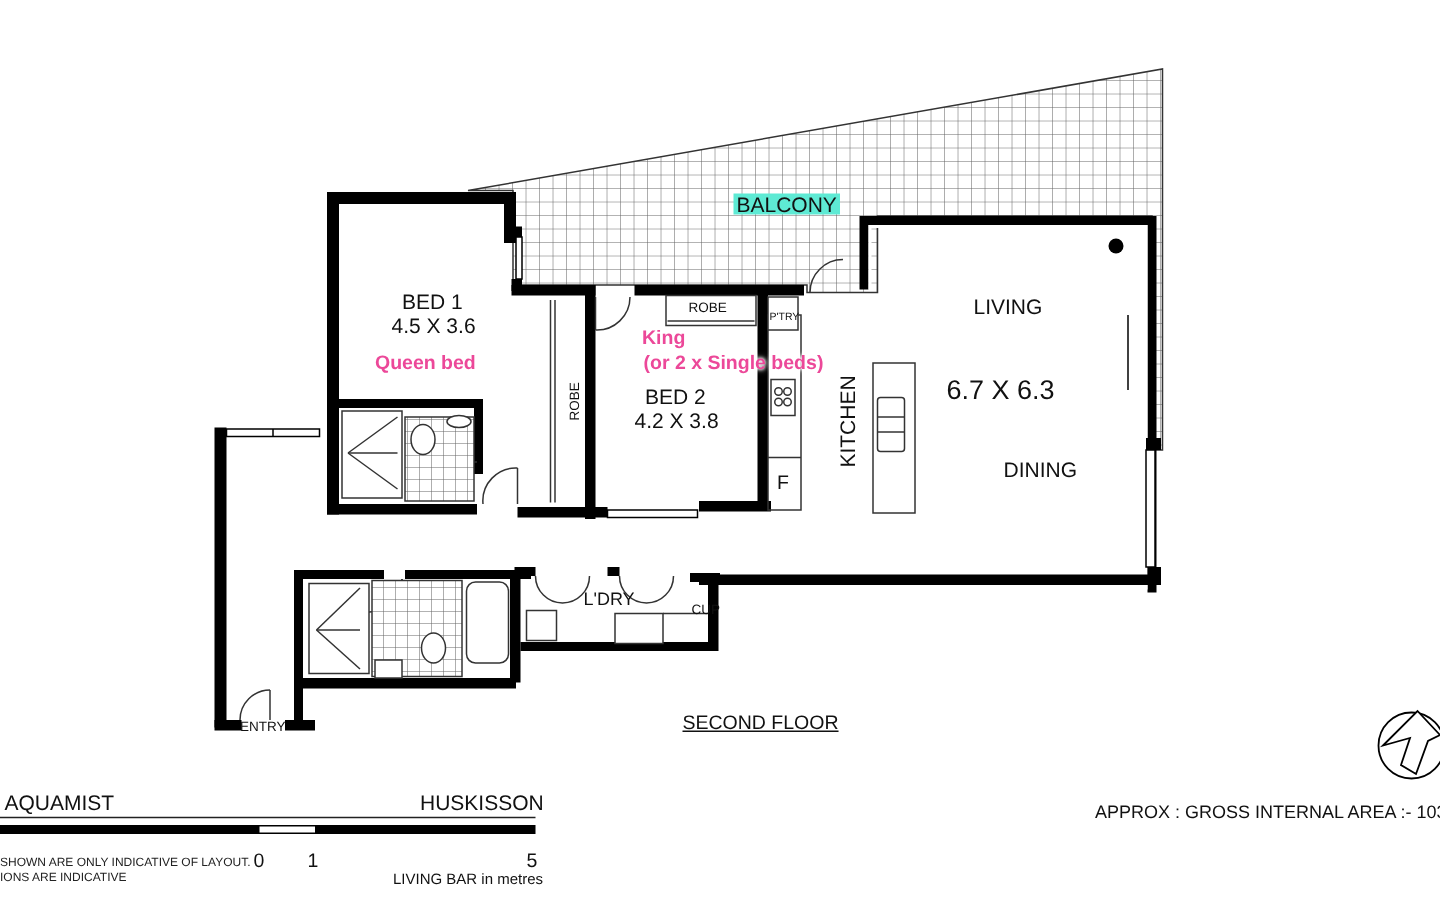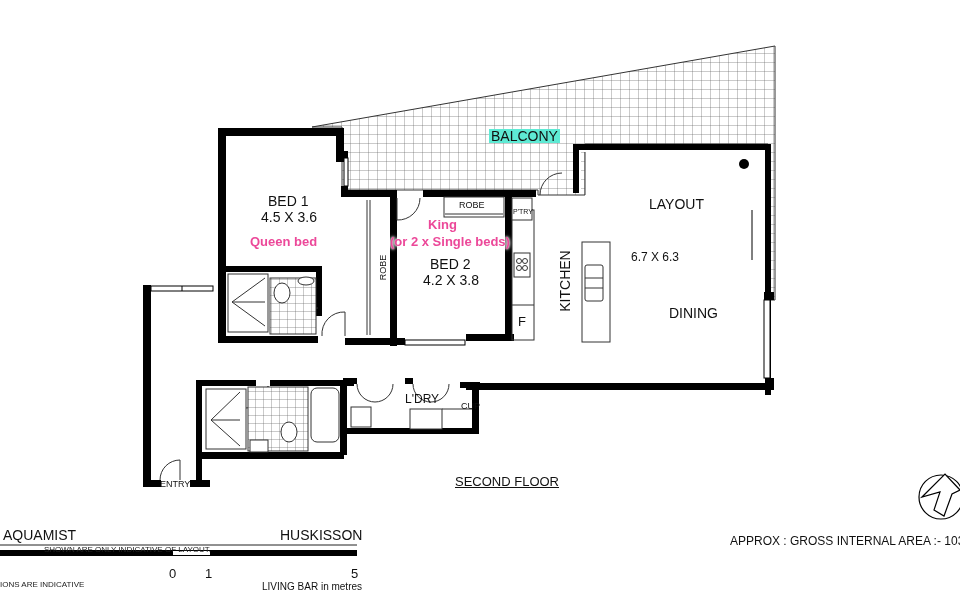--- a/index.html
+++ b/index.html
@@ -159,41 +159,41 @@
 
 <div class="lbl" style="left:489px;top:129px;font-size:14px;background:#5eead4;padding:0 2px;">BALCONY</div>
 
 <div class="lbl" style="left:268px;top:194px;font-size:14px;">BED 1</div>
 <div class="lbl" style="left:261px;top:210px;font-size:14px;">4.5 X 3.6</div>
 <div class="lbl blue" style="left:250px;top:235px;font-size:13px;">Queen bed</div>
 <div class="lbl vert" style="left:371px;top:263px;font-size:9px;">ROBE</div>
 
 <div class="lbl" style="left:459px;top:201px;font-size:9px;">ROBE</div>
 <div class="lbl blue" style="left:428px;top:218px;font-size:13px;">King</div>
-<div class="lbl blue" style="left:390px;top:235px;font-size:13px;">(or 2 x Single beds)</div>
+<div class="lbl blue" style="left:390px;top:235px;font-size:13px;padding-left:39px;">(or 2 x Single beds)</div>
 <div class="lbl" style="left:430px;top:257px;font-size:14px;">BED 2</div>
 <div class="lbl" style="left:423px;top:273px;font-size:14px;">4.2 X 3.8</div>
 
 <div class="lbl" style="left:513px;top:208px;font-size:7px;">P'TRY</div>
 <div class="lbl" style="left:518px;top:315px;font-size:13px;">F</div>
 <div class="lbl vert" style="left:534px;top:274px;font-size:14px;">KITCHEN</div>
 
-<div class="lbl" style="left:649px;top:197px;font-size:14px;">LAYOUT</div>
-<div class="lbl" style="left:631px;top:251px;font-size:12px;">6.7 X 6.3</div>
+<div class="lbl" style="left:649px;top:197px;font-size:14px;">LIVING</div>
+<div class="lbl" style="left:631px;top:251px;font-size:18px;">6.7 X 6.3</div>
 <div class="lbl" style="left:669px;top:306px;font-size:14px;">DINING</div>
 
-<div class="lbl" style="left:389px;top:393px;font-size:12px;margin-left:16px;">L'DRY</div>
+<div class="lbl" style="left:389px;top:393px;font-size:12px;">L'DRY</div>
 <div class="lbl" style="left:417px;top:402px;font-size:9px;padding-left:44px;">CUP</div>
 <div class="lbl" style="left:160px;top:480px;font-size:9px;">ENTRY</div>
 
 <div class="lbl" style="left:455px;top:475px;font-size:13px;text-decoration:underline;">SECOND FLOOR</div>
 <div class="lbl" style="left:730px;top:535px;font-size:12px;">APPROX : GROSS INTERNAL AREA :- 103 SQ</div>
 
 <div class="lbl footer-title" style="left:3px;top:528px;">AQUAMIST</div>
 <div class="lbl footer-title" style="left:280px;top:528px;">HUSKISSON</div>
 <div class="sbar"></div>
 <div class="sbar-white"></div>
-<div class="disc" style="left:0;top:545px;margin-left:44px;">SHOWN ARE ONLY INDICATIVE OF LAYOUT.</div>
+<div class="disc" style="left:0;top:570px;">SHOWN ARE ONLY INDICATIVE OF LAYOUT.</div>
 <div class="disc" style="left:0;top:580px;">IONS ARE INDICATIVE</div>
 <div class="lbl" style="left:169px;top:567px;font-size:13px;">0</div>
 <div class="lbl" style="left:205px;top:567px;font-size:13px;">1</div>
 <div class="lbl" style="left:351px;top:567px;font-size:13px;">5</div>
 <div class="lbl" style="left:262px;top:582px;font-size:10px;">LIVING BAR in metres</div>
 
 </body></html>

